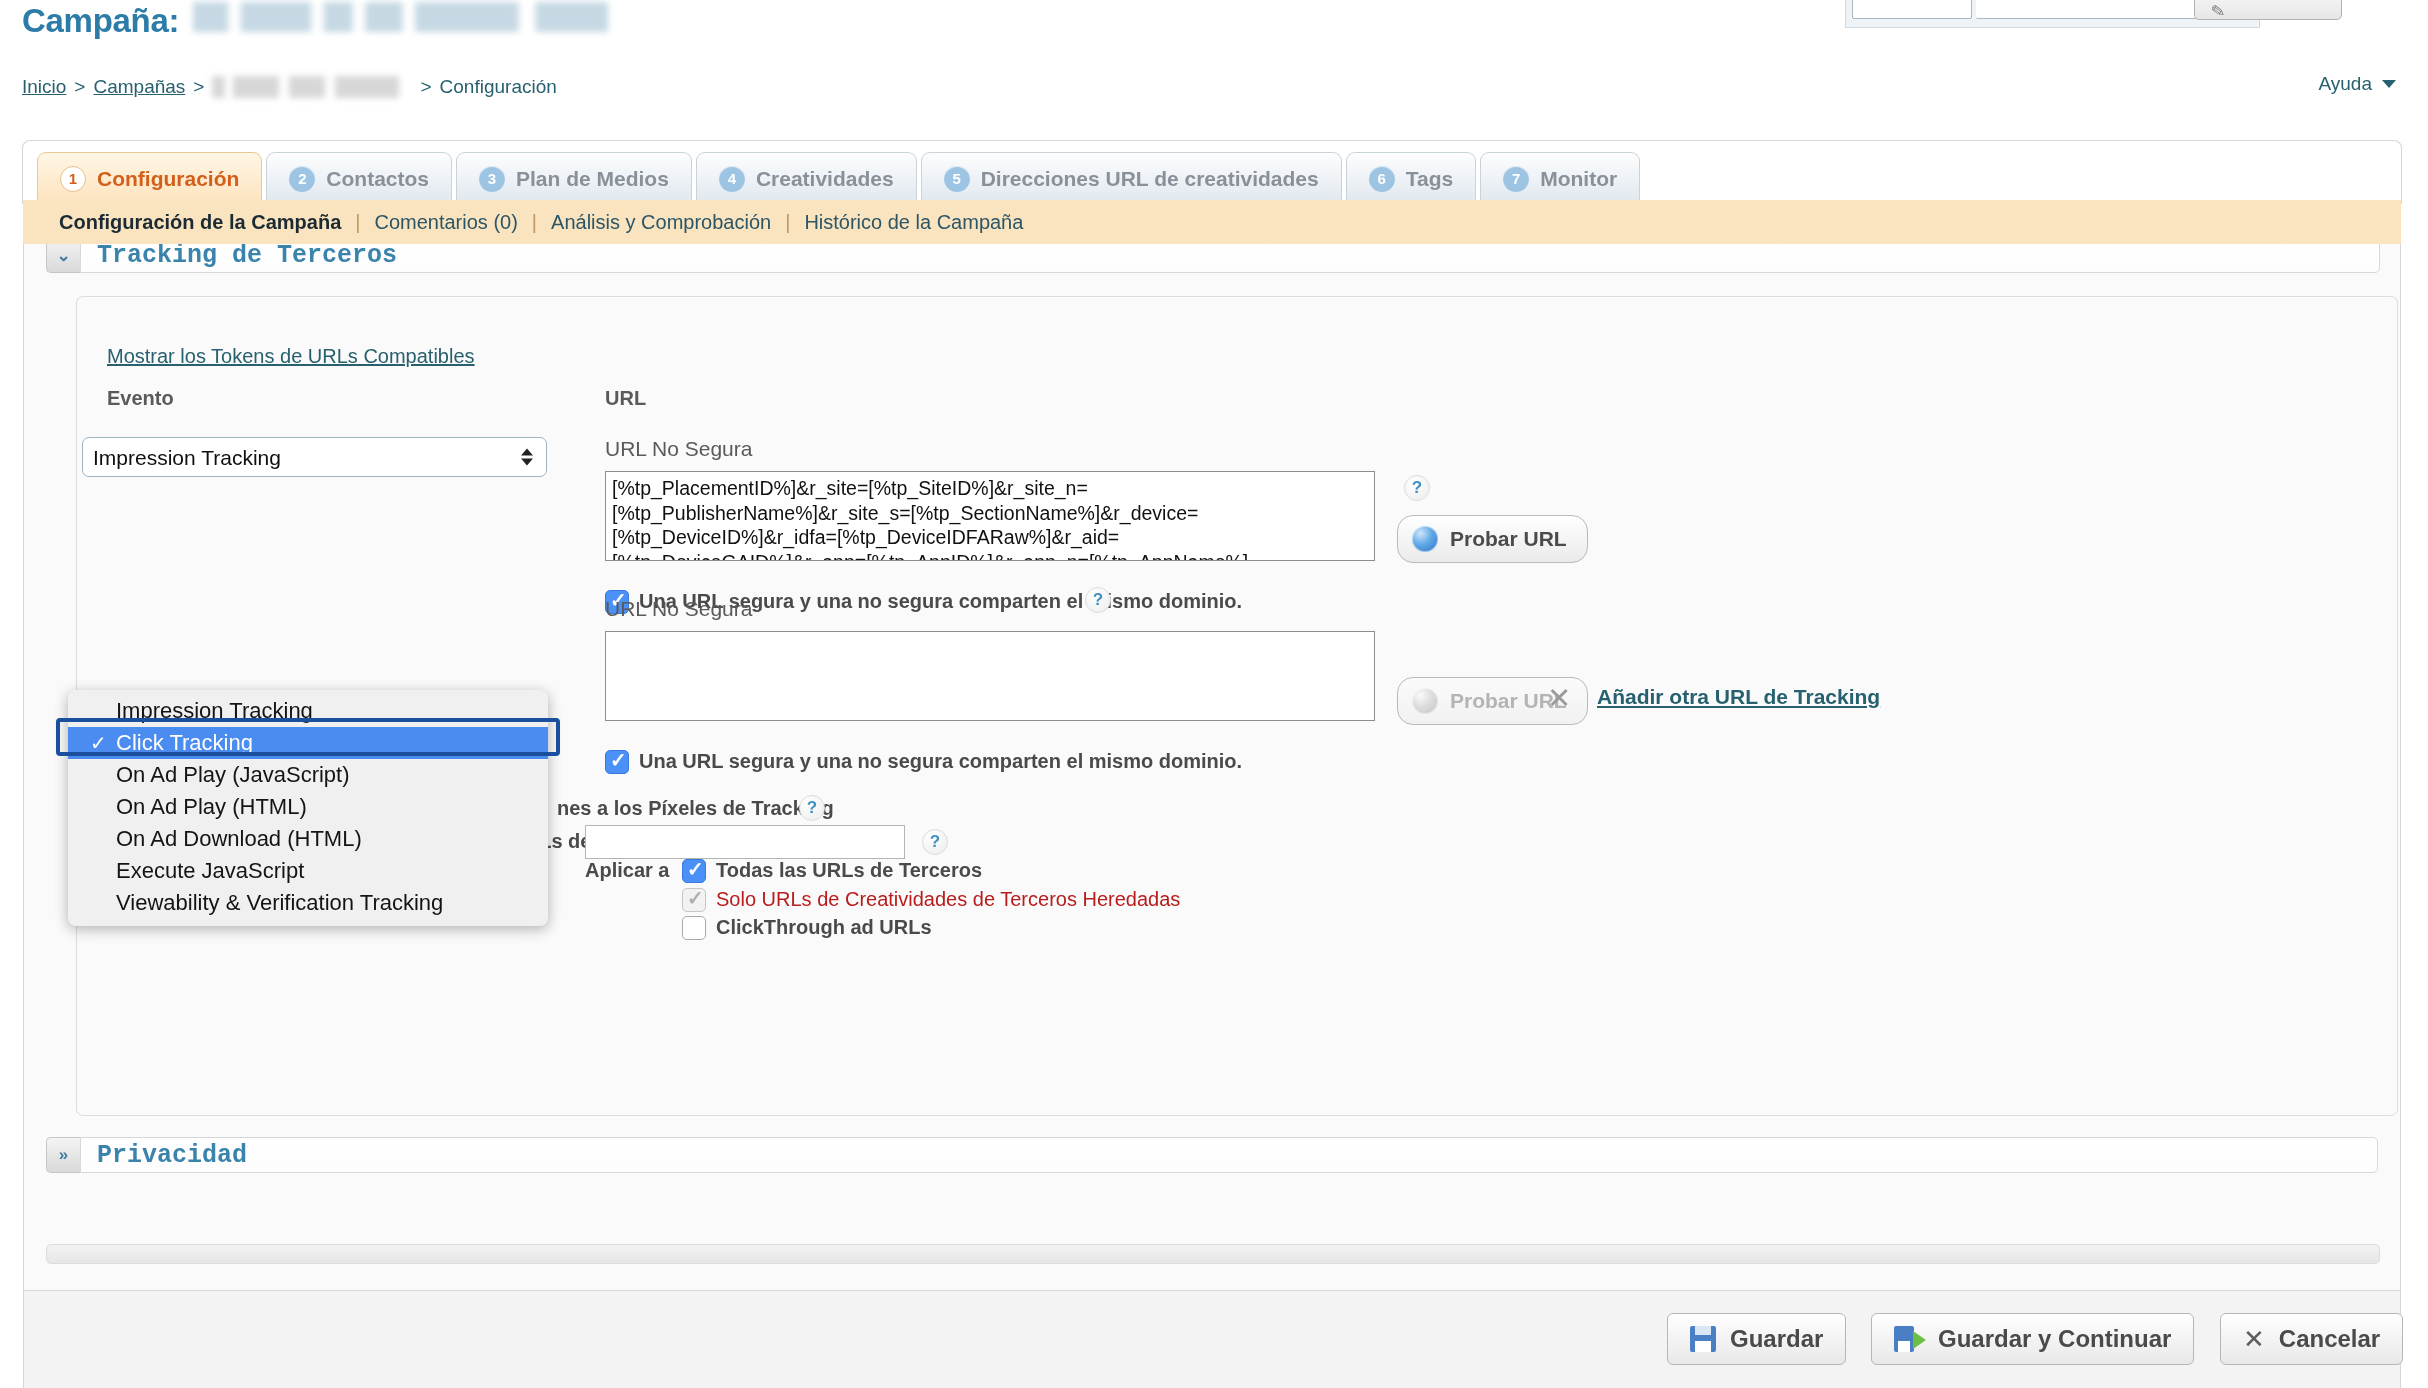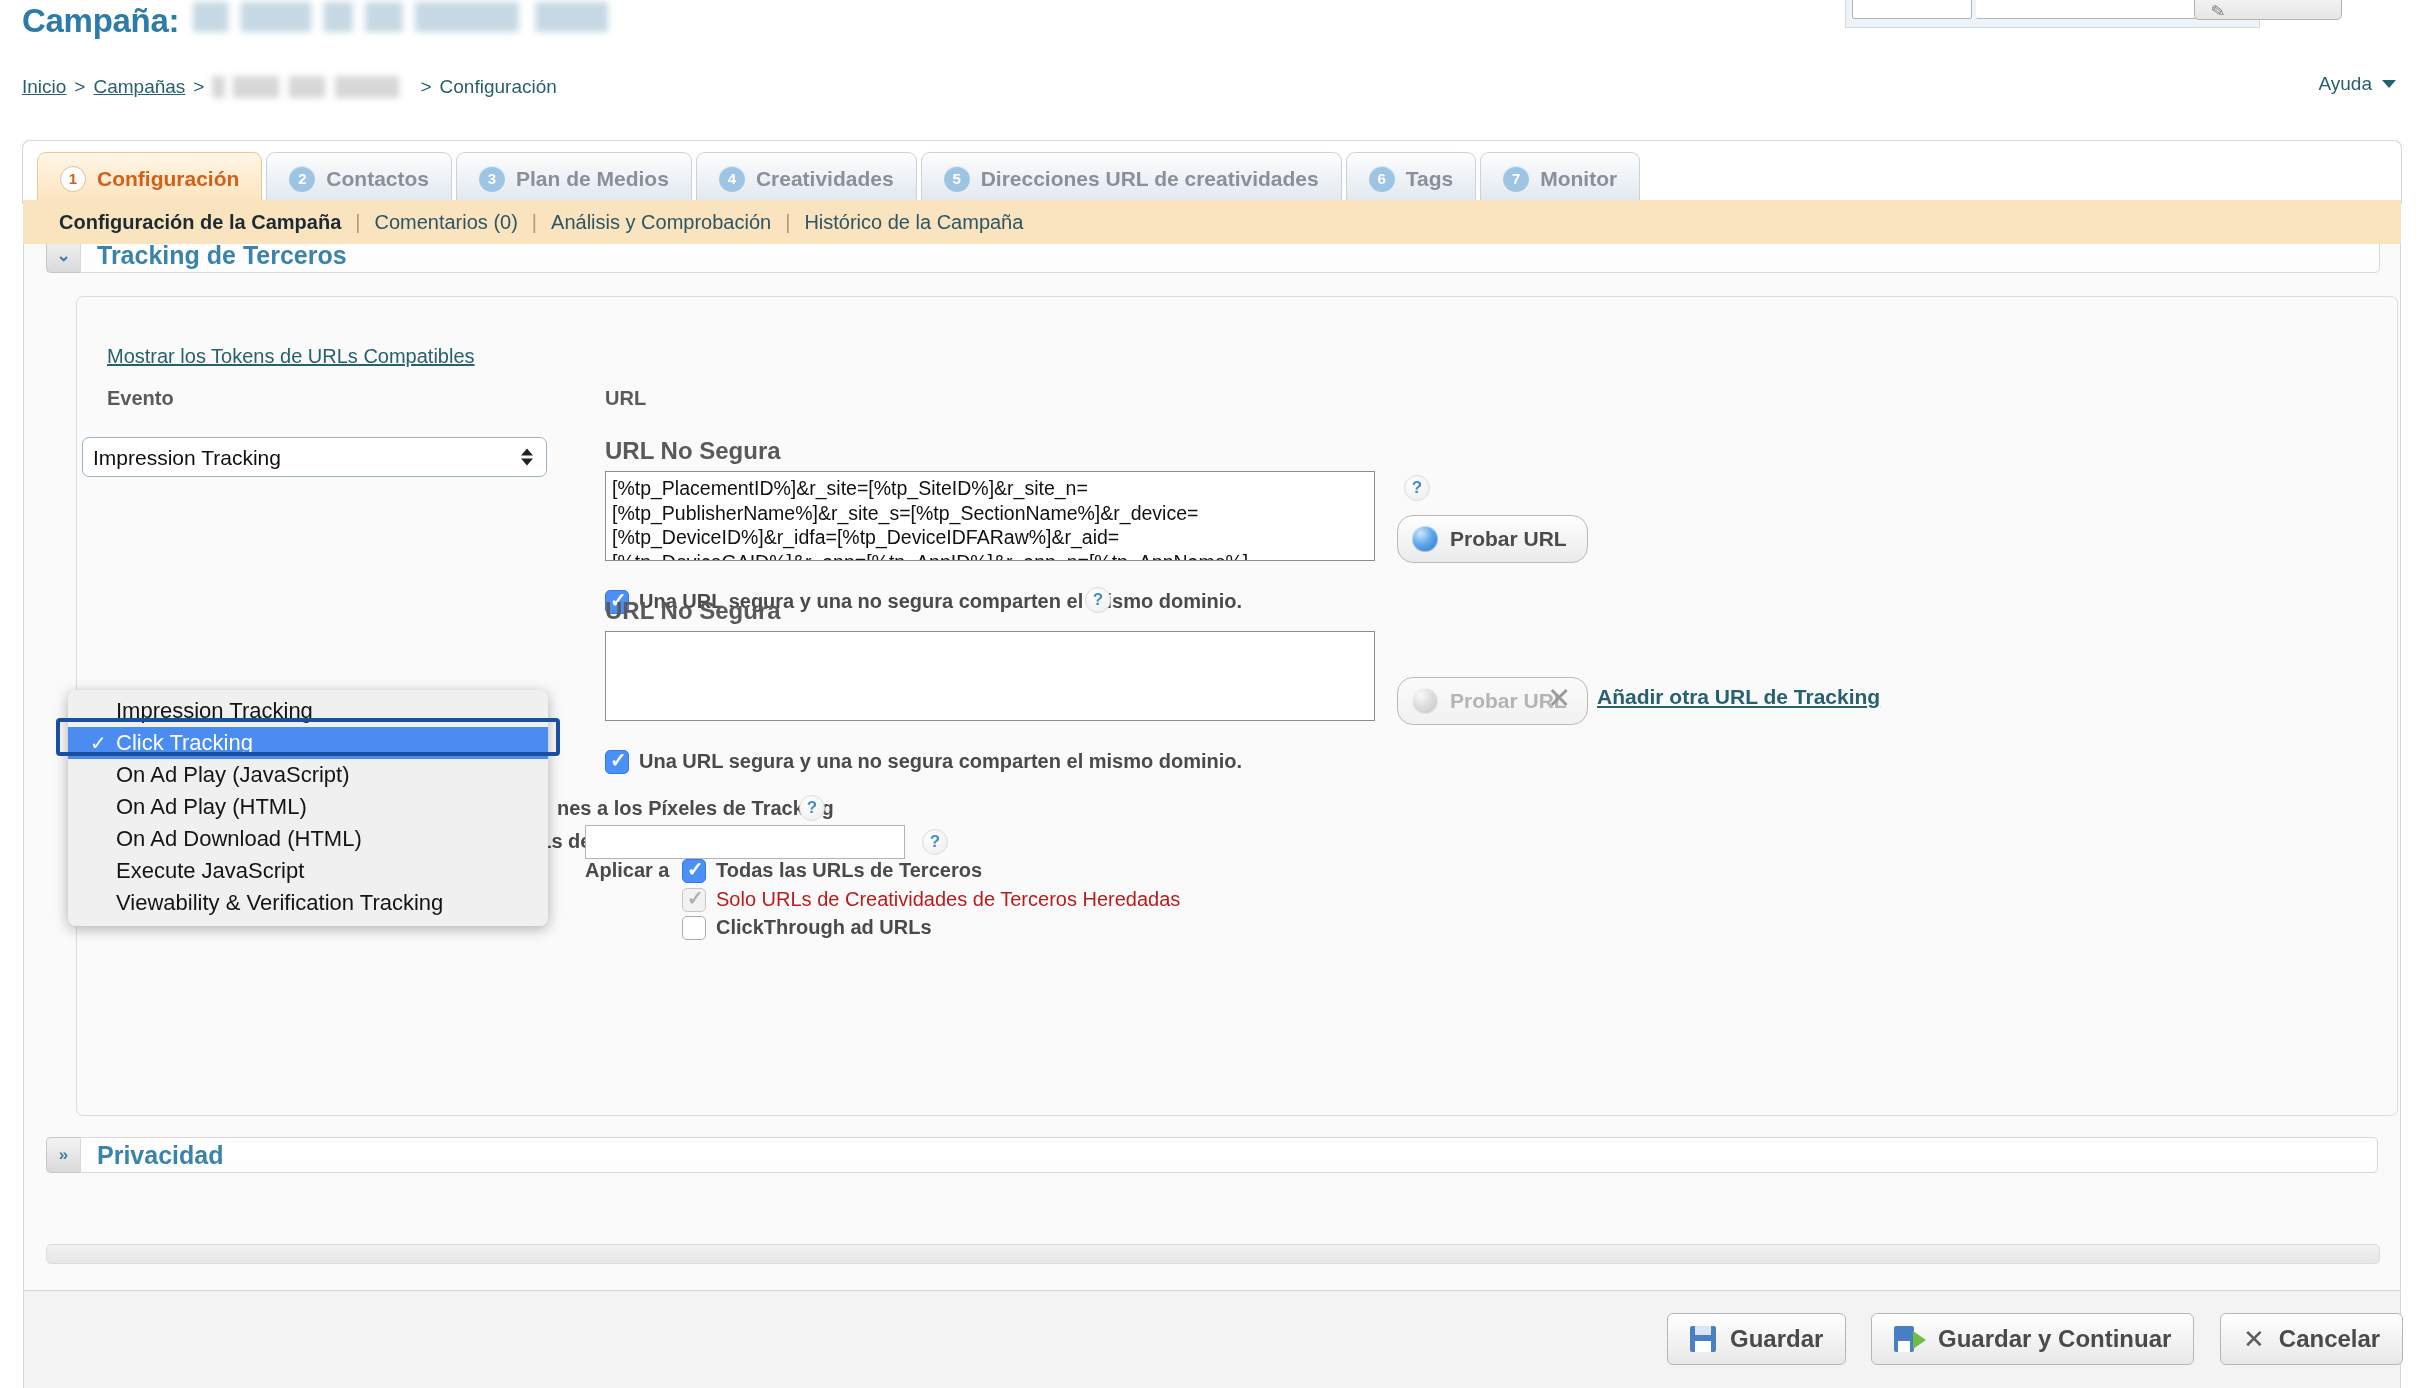--- a/index.html
+++ b/index.html
@@ -177,21 +177,21 @@
     border: 1px solid #c6c6c6; border-right: none;
     border-top-left-radius: 5px; border-bottom-left-radius: 5px;
     display: flex; align-items: center; justify-content: center;
     color: #3f7d9e; font-size: 17px; font-weight: bold; cursor: pointer;
   }
   .section-header .title-bar {
     flex: 1; height: 36px;
     background: linear-gradient(#ffffff,#fdfdfd);
     border: 1px solid #d8d8d8;
     border-top-right-radius: 5px; border-bottom-right-radius: 5px;
-    display: flex; align-items: center; padding-left: 16px;
+    display: flex; align-items: center; padding-left: 16px; font-family: Liberation Mono, monospace;
   }
   .section-header .title-bar span {
     font-size: 25px; font-weight: bold; color: #3a83ab;
   }
 
   
   #tracking-panel {
     position: absolute; top: 52px; left: 52px;
     width: 2322px; height: 820px;
     background: #fafafa;
@@ -201,21 +201,21 @@
     position: absolute; top: 30px; left: 30px;
     font-size: 20px; color: #27606e; text-decoration: underline; cursor: pointer; margin-top: 18px;
   }
   .col-label {
     position: absolute; font-size: 20px; font-weight: bold; color: #5a5a5a;
   }
   #label-evento { top: 90px; left: 30px; text-align: center; }
   #label-url    { top: 90px; left: 528px; }
 
   .field-label {
-    position: absolute; font-size: 24px; font-weight: bold; color: #5a5a5a;
+    position: absolute; font-size: 21px; font-weight: normal; color: #5a5a5a;
   }
 
   select.event-select {
     position: absolute;
     width: 465px; height: 40px;
     font-size: 21px; font-family: "Liberation Sans", sans-serif;
     padding: 0 10px;
     border: 1px solid #9fb2c0; border-radius: 7px;
     background: #ffffff; color: #101010;
     -webkit-appearance: none; appearance: none;

